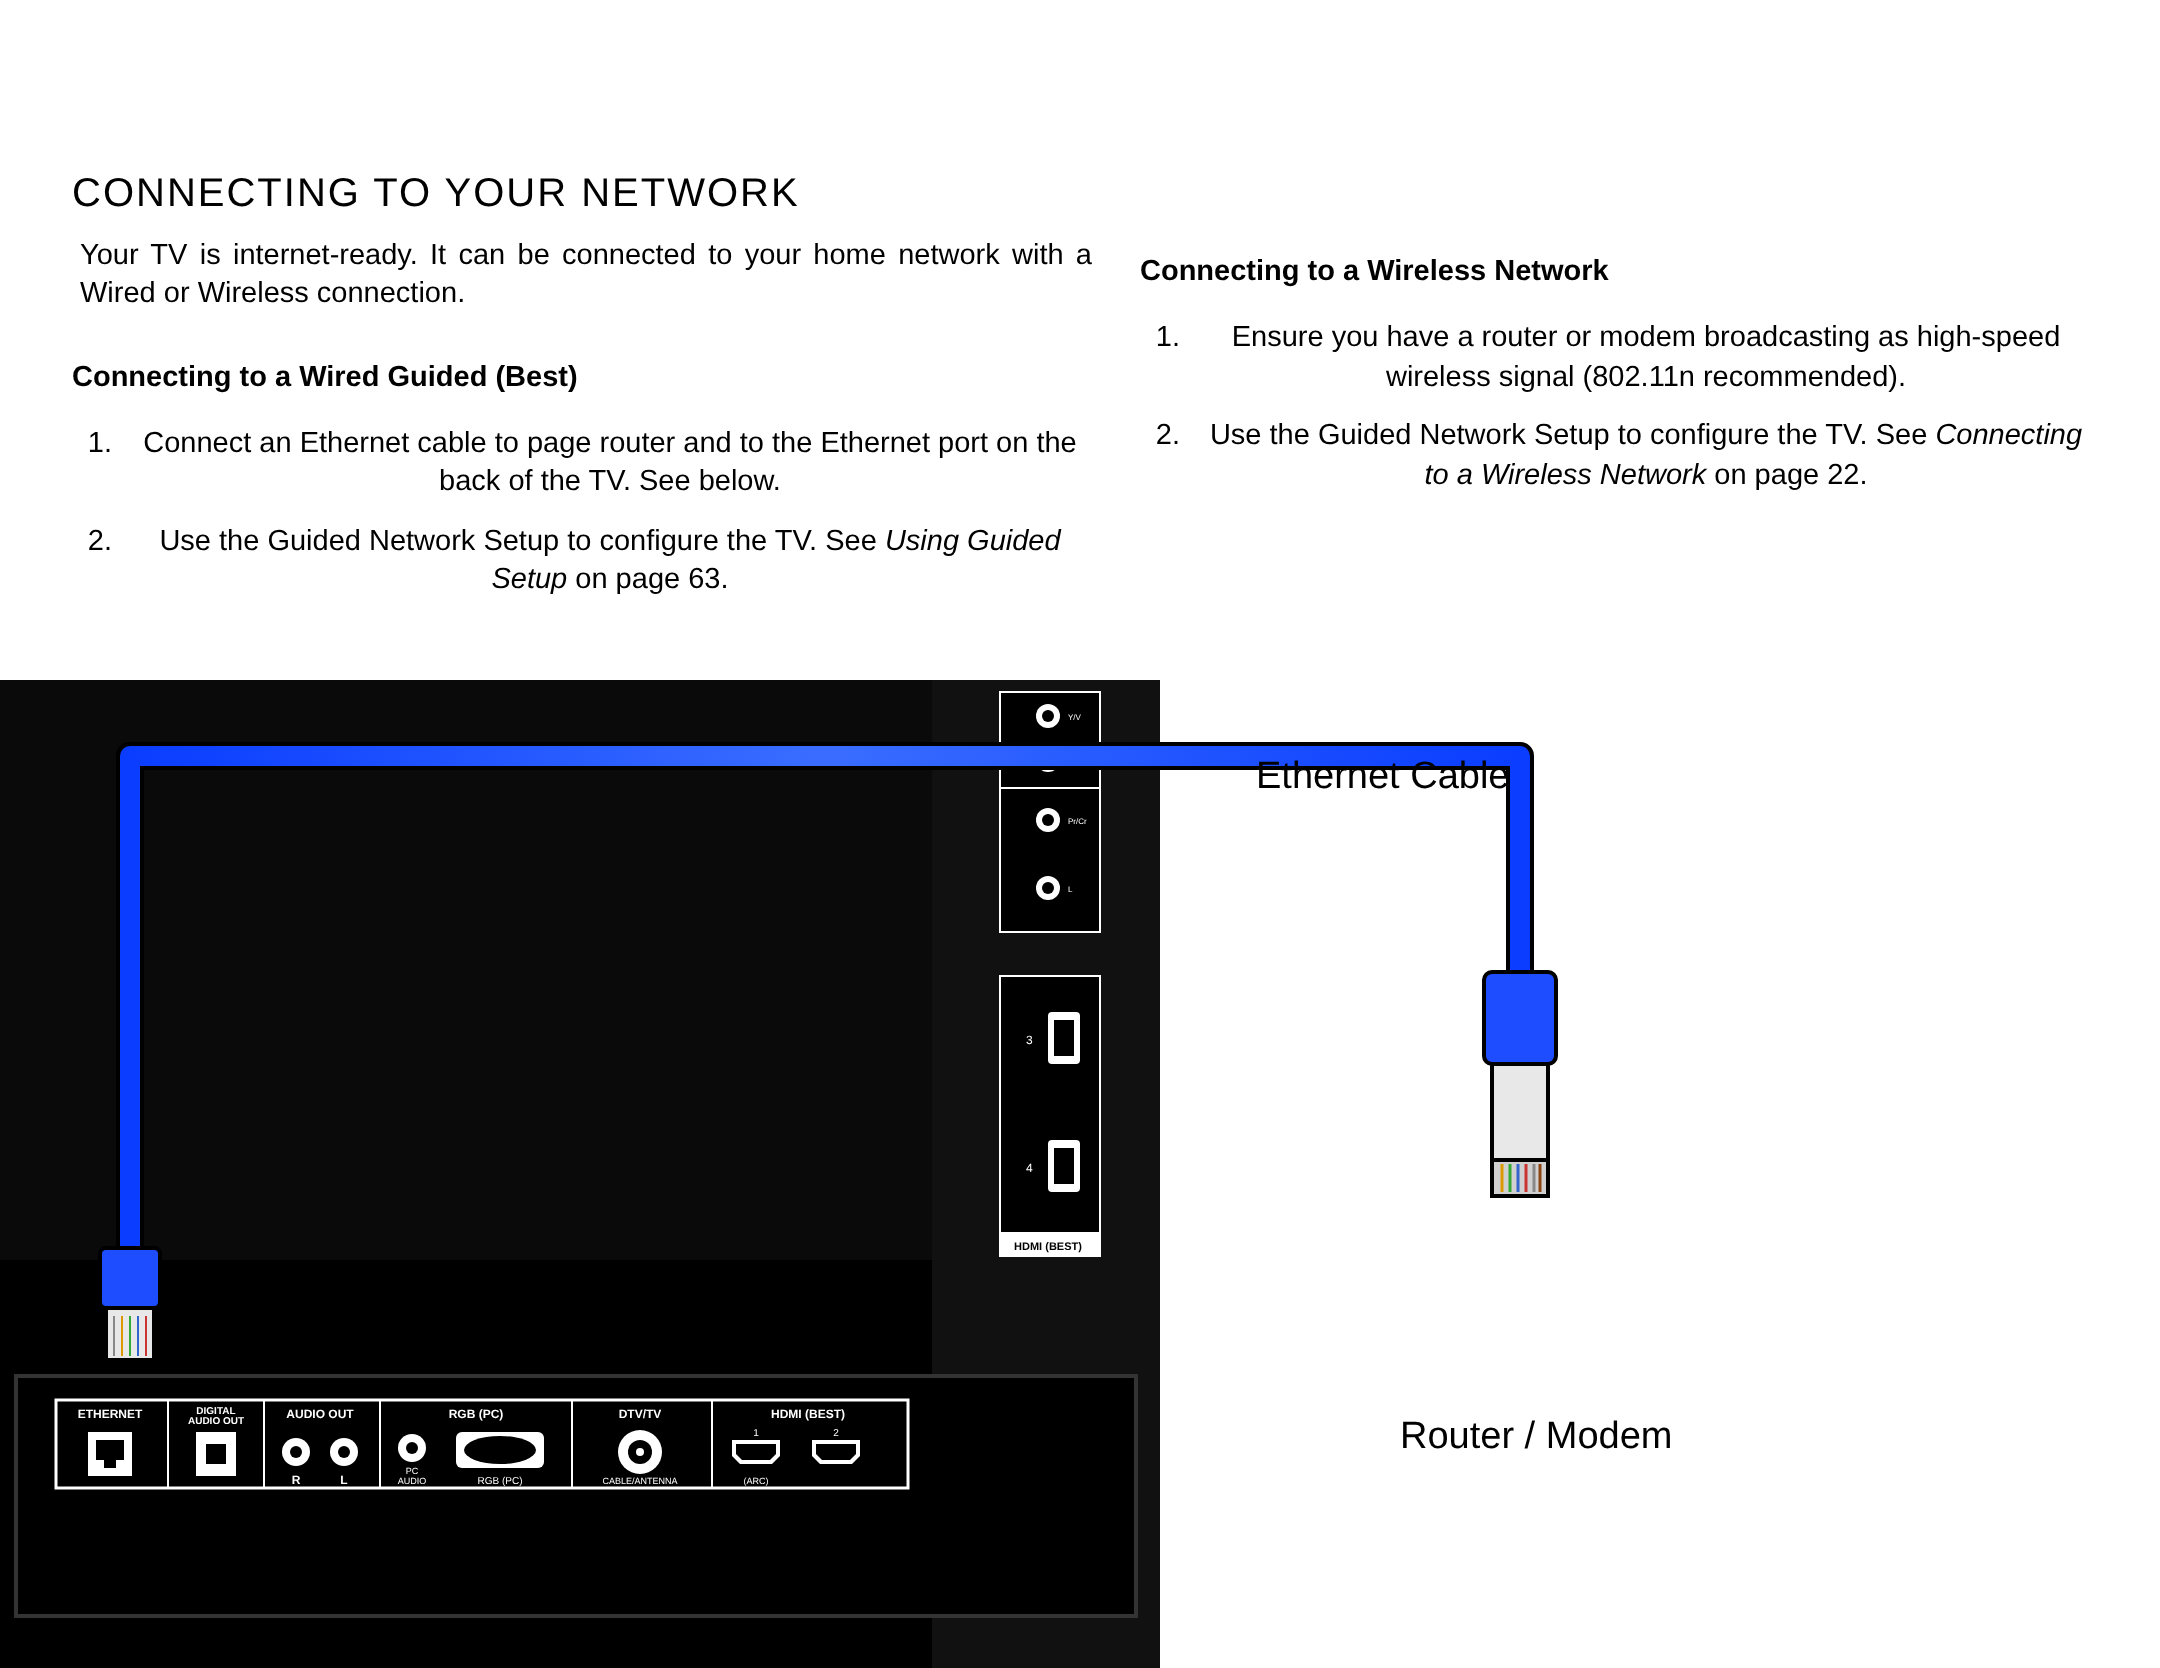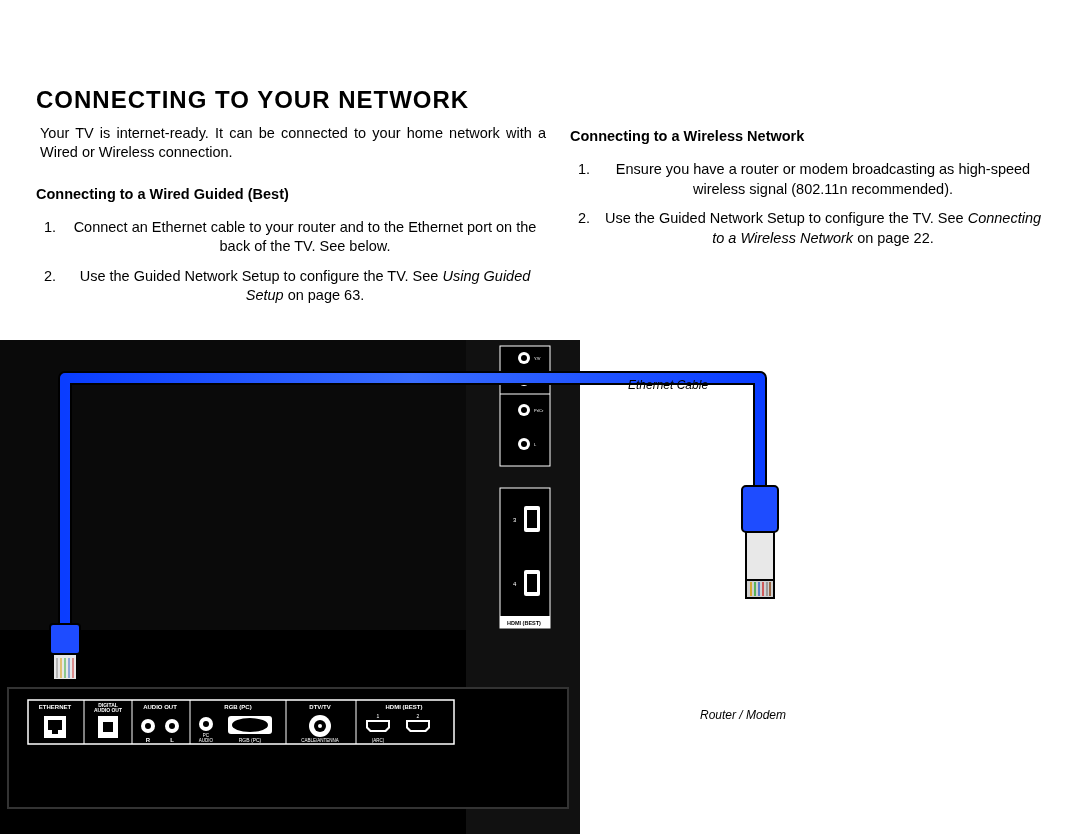--- a/index.html
+++ b/index.html
@@ -1,42 +1,42 @@
 <!DOCTYPE html>
 <html><head>
 <meta charset="utf-8">
 <style>
   html,body{margin:0;padding:0;background:#fff;font-family:Helvetica,Arial,sans-serif;color:#000;}
   .page{position:relative;width:1080px;height:834px;}
   .col{position:absolute;}
   .left{left:36px;top:86px;width:510px;}
   .right{left:570px;top:128px;width:478px;}
-  h1{font-size:24px;letter-spacing:1px;font-weight:700;margin:0 0 10px 0;}
+  h1{font-size:20px;letter-spacing:1px;font-weight:400;margin:0 0 10px 0;}
   .intro{font-size:14.5px;text-align:justify;margin:0 0 24px 4px;line-height:1.3;}
   h2{font-size:14.5px;font-weight:800;margin:0 0 8px 0;}
   ol{margin:16px 0 16px 0;padding-left:24px;font-size:14.5px;line-height:1.35;text-align:center;}
   ol li{margin-bottom:10px;padding-left:4px;}
   em{font-style:italic;}
   .diagram{position:absolute;left:0;top:338px;width:1080px;height:496px;}
-  .label{position:absolute;font-size:12px;white-space:nowrap;font-style:italic;}
+  .label{position:absolute;font-size:19px;white-space:nowrap;}
   .ethlabel{left:628px;top:40px;}
   .routerlabel{left:700px;top:370px;}
 </style>
 </head>
 <body>
 
 <div class="page">
 
   <div class="col left">
     <h1>CONNECTING TO YOUR NETWORK</h1>
     <p class="intro">Your TV is internet-ready. It can be connected to your home network with a Wired or Wireless connection.</p>
 
     <h2>Connecting to a Wired Guided (Best)</h2>
     <ol>
-      <li>Connect an Ethernet cable to your router and to the Ethernet port on the back of the TV. See below.</li>
+      <li>Connect an Ethernet cable to page router and to the Ethernet port on the back of the TV. See below.</li>
       <li>
         <span>Use the Guided Network Setup to configure the TV. See </span><em>Using Guided Setup</em><span> on page 63.</span>
       </li>
     </ol>
   </div>
 
   <div class="col right">
     <h2>Connecting to a Wireless Network</h2>
     <ol>
       <li>Ensure you have a router or modem broadcasting as high-speed wireless signal (802.11n recommended).</li>

